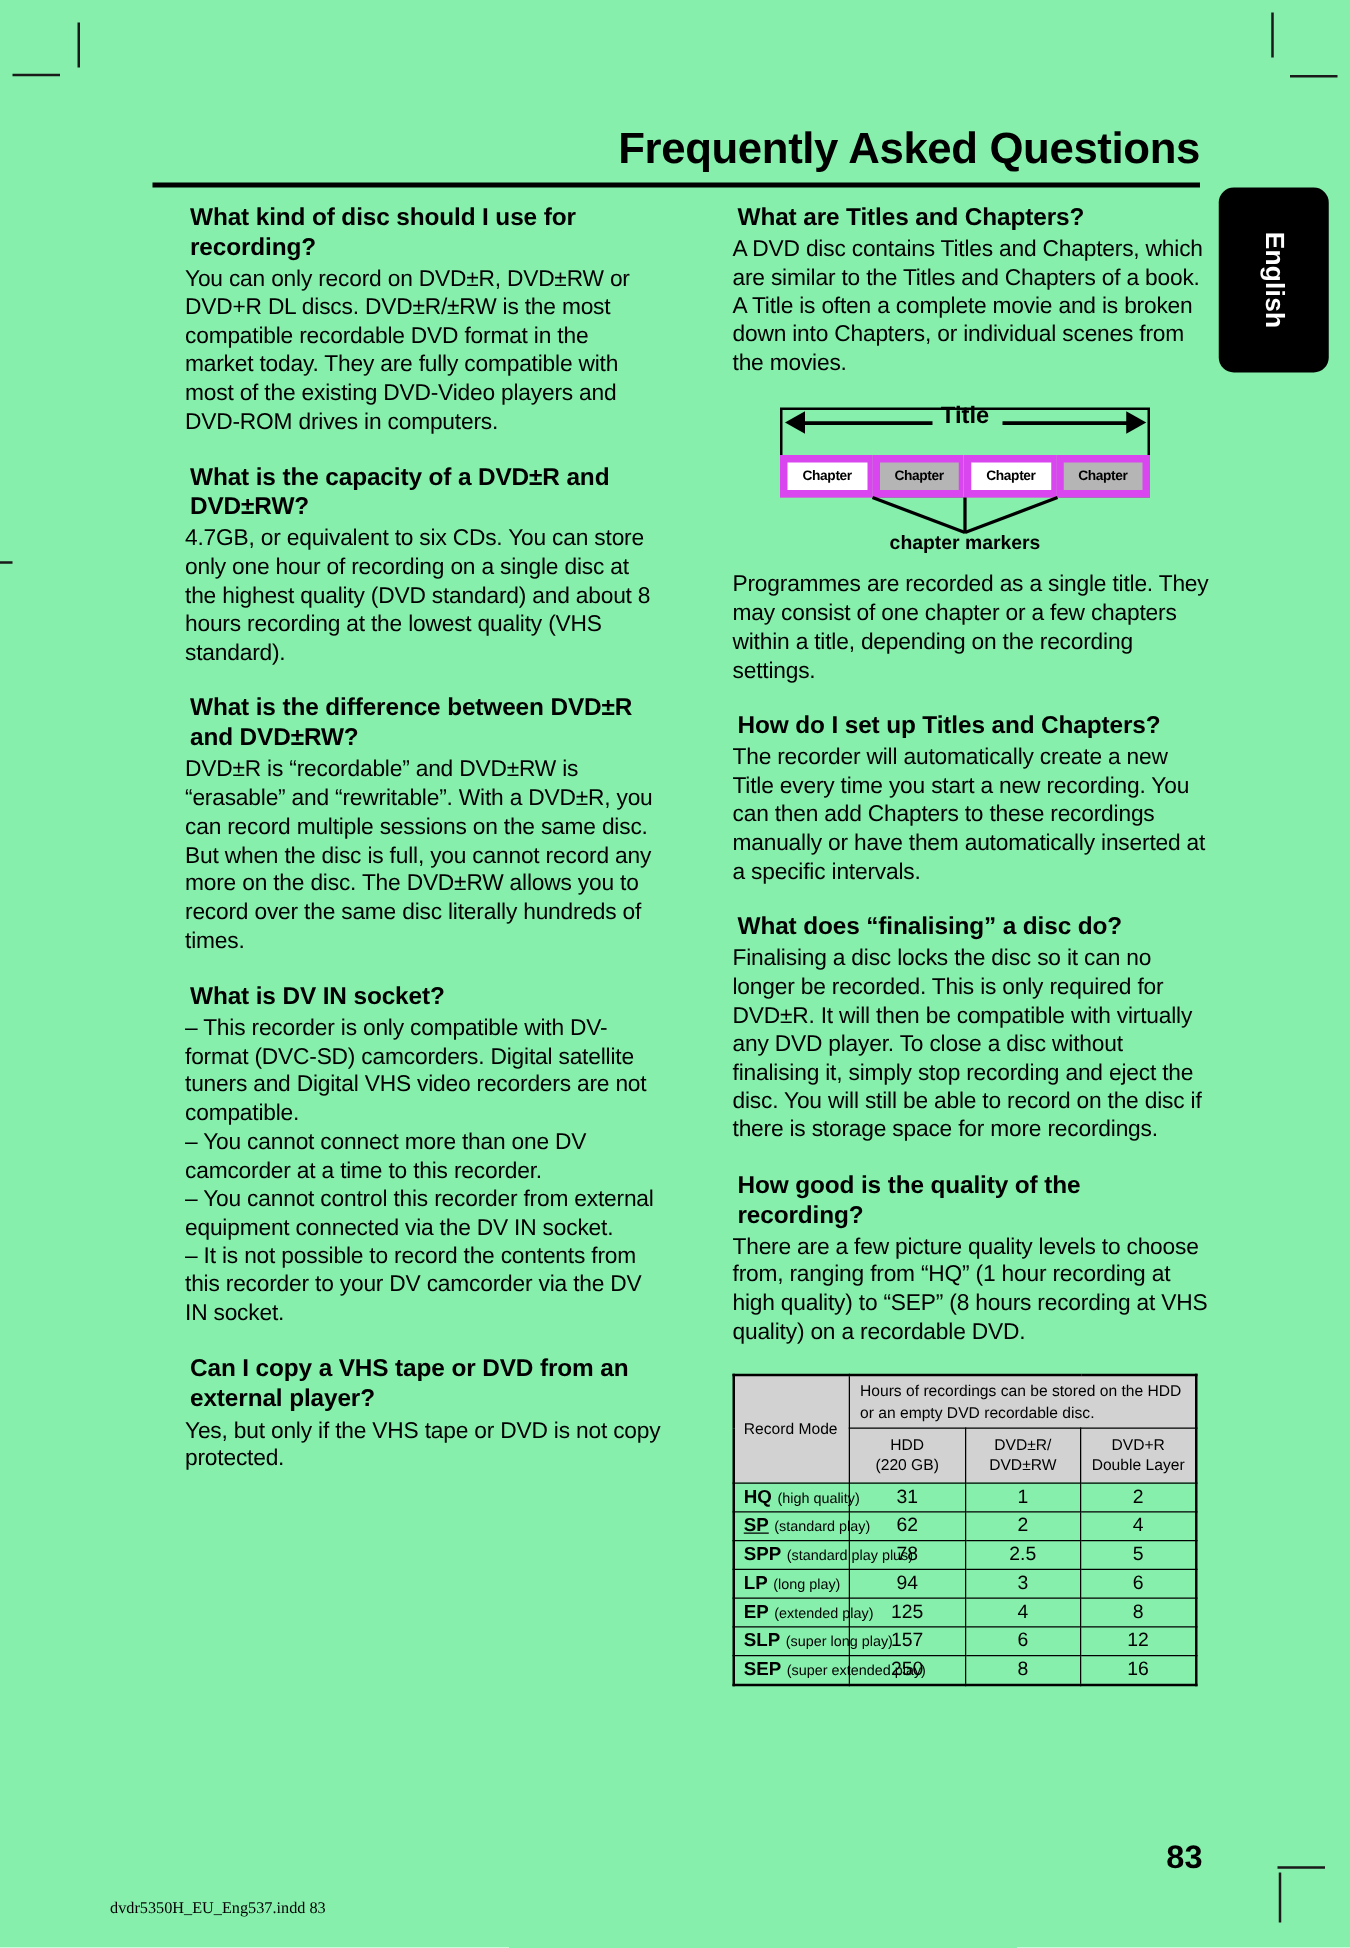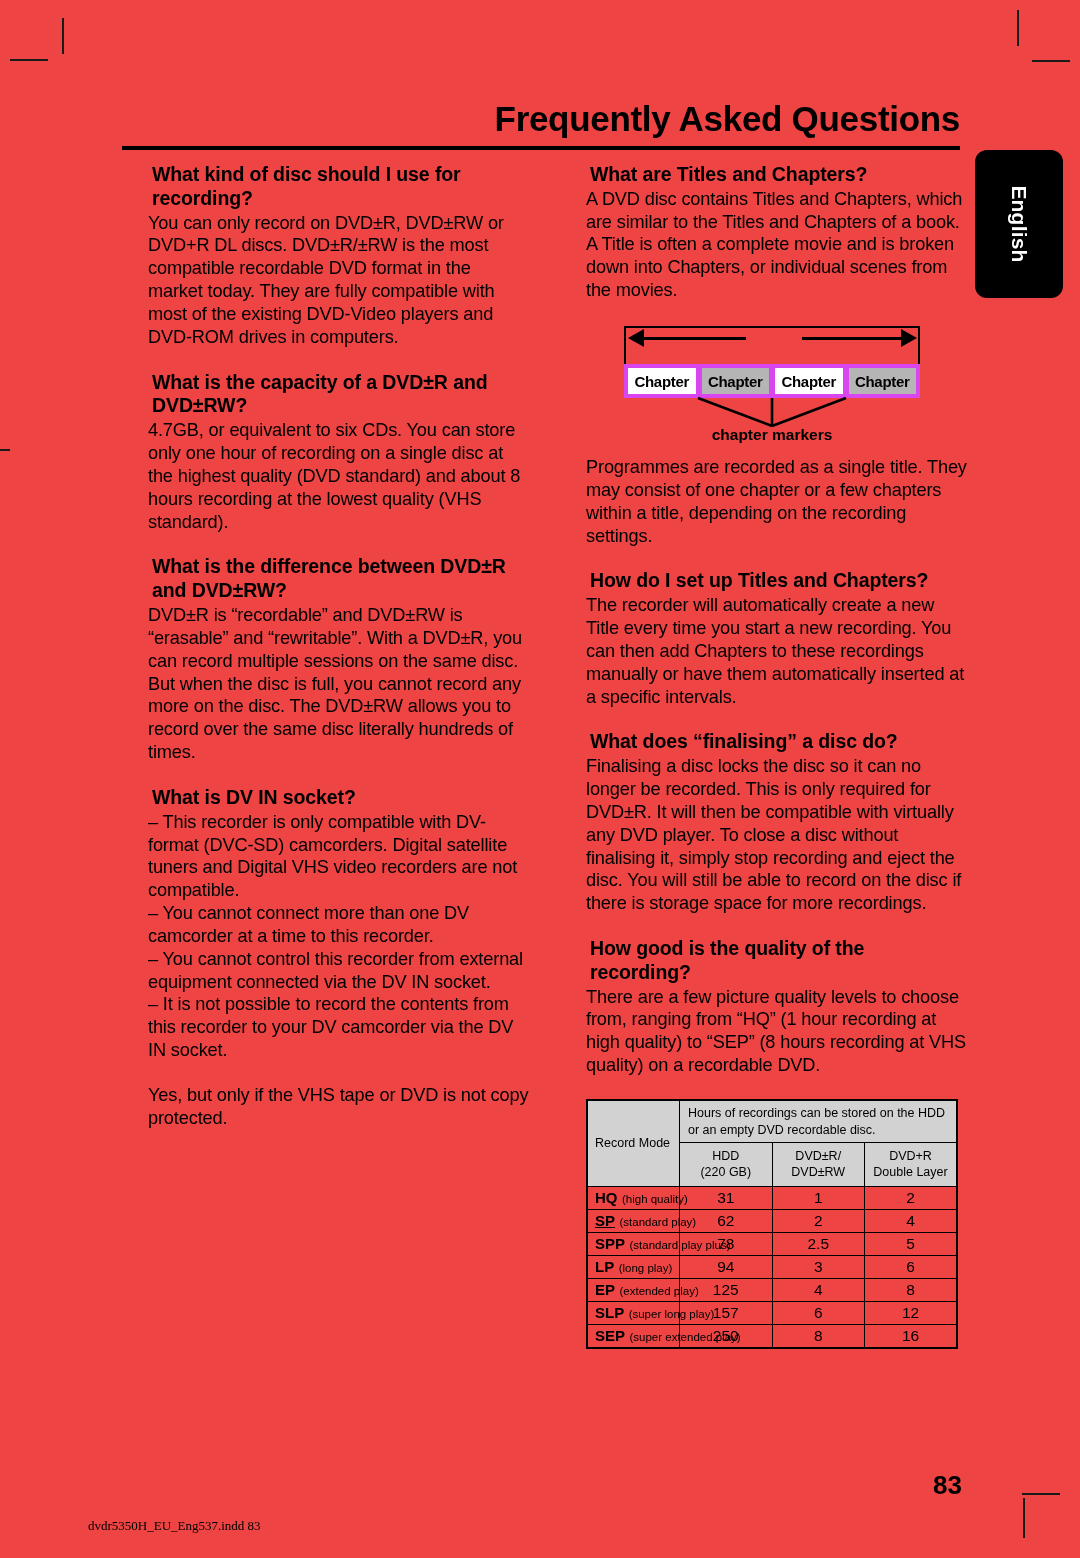--- a/index.html
+++ b/index.html
@@ -10,21 +10,21 @@
   }
   body {
     font-family: "Liberation Sans", sans-serif;
     color: #000000;
   }
   #page {
     position: relative;
     width: 1080px;
     height: 1558px;
     overflow: hidden;
-    background: #ef4444;
+    background: #86efac;
   }
 
   
   .crop { position: absolute; background: #1a1a1a; }
   .crop.v { width: 2px; height: 36px; }
   .crop.h { height: 2px; width: 38px; }
 
   
   #header-title {
     position: absolute;
@@ -135,27 +135,27 @@
     position: absolute;
     left: 12px;
     top: 48px;
     width: 296px;
     height: 34px;
     display: flex;
     box-sizing: border-box;
   }
   .dia-chap {
     flex: 1 1 0;
-    border: 4px solid #d946ef;
+    border: 6px solid #d946ef;
     margin-left: -2px;
     box-sizing: border-box;
     display: flex;
     align-items: center;
     justify-content: center;
-    font-size: 15px;
+    font-size: 11px;
     font-weight: bold;
     letter-spacing: -0.3px;
   }
   .dia-chap:first-child { margin-left: 0; }
   .dia-chap.shaded { background: #b5b5b5; }
   .dia-chap.plain  { background: #ffffff; }
   #dia-markers-svg { position: absolute; left: 0; top: 80px; }
   #dia-markers-label {
     position: absolute;
     left: 0; top: 110px;
@@ -284,34 +284,36 @@
 
     <div class="sec">
       <h2 class="q">What is DV IN socket?</h2>
       <p class="dash">–  This recorder is only compatible with DV-format (DVC-SD) camcorders. Digital satellite tuners and Digital VHS video recorders are not compatible.</p>
       <p class="dash">–  You cannot connect more than one DV camcorder at a time to this recorder.</p>
       <p class="dash">–  You cannot control this recorder from external equipment connected via the DV IN socket.</p>
       <p class="dash">–  It is not possible to record the contents from this recorder to your DV camcorder via the DV IN socket.</p>
     </div>
 
     <div class="sec">
+      <h2 class="q">Can I copy a VHS tape or DVD from an external player?</h2>
       <p class="a">Yes, but only if the VHS tape or DVD is not copy protected.</p>
     </div>
 
   </div>
 
   <div id="col-right" class="column">
 
     <div class="sec" style="margin-bottom:6px;">
       <h2 class="q">What are Titles and Chapters?</h2>
       <p class="a">A DVD disc contains Titles and Chapters, which are similar to the Titles and Chapters of a book.  A Title is often a complete movie and is broken down into Chapters, or individual scenes from the movies.</p>
     </div>
 
     <div id="diagram">
       <div id="dia-outer"></div>
+      <div id="dia-title-label">Title</div>
 
       <div class="dia-arrow-line" style="left:27px; width:107px;"></div>
       <div class="dia-arrow-head" style="left:16px; border-right:16px solid #000;"></div>
       <div class="dia-arrow-line" style="left:190px; width:105px;"></div>
       <div class="dia-arrow-head" style="left:289px; border-left:16px solid #000;"></div>
 
       <div id="dia-chapters">
         <div class="dia-chap plain">Chapter</div>
         <div class="dia-chap shaded">Chapter</div>
         <div class="dia-chap plain">Chapter</div>

